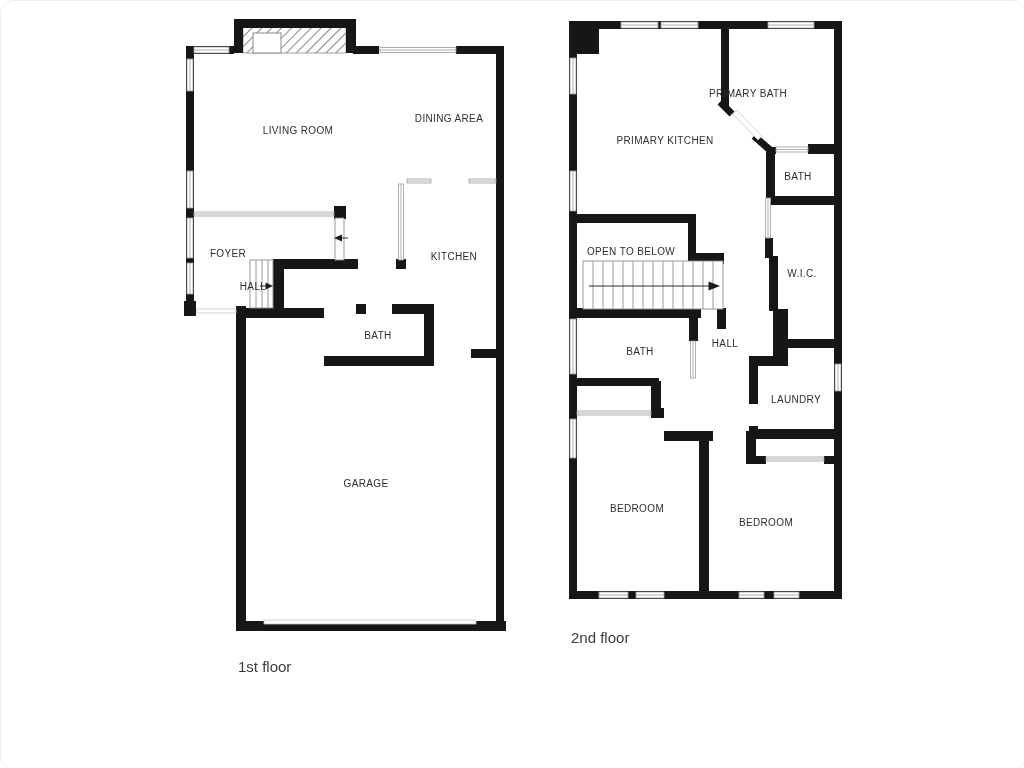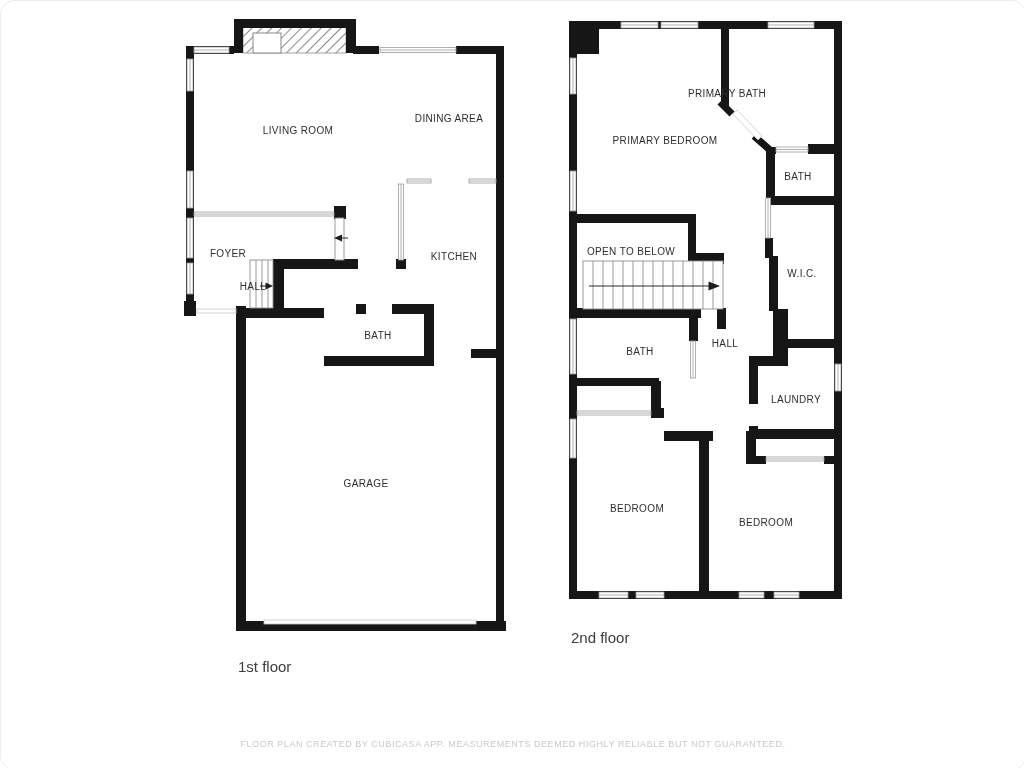--- a/index.html
+++ b/index.html
@@ -229,27 +229,26 @@
 
 <div class="room-label" style="left:297px;top:129px">LIVING ROOM</div>
 <div class="room-label" style="left:448px;top:117px">DINING AREA</div>
 <div class="room-label" style="left:227px;top:252px">FOYER</div>
 <div class="room-label" style="left:252px;top:285px">HALL</div>
 <div class="room-label" style="left:453px;top:255px">KITCHEN</div>
 <div class="room-label" style="left:377px;top:334px">BATH</div>
 <div class="room-label" style="left:365px;top:482px">GARAGE</div>
 <div class="floor-label" style="left:237px;top:657px">1st floor</div>
 
-<div class="room-label" style="left:664px;top:139px">PRIMARY BEDROOM</div>
-<div class="room-label" style="left:726px;top:92px">PRIMARY BATH</div>
+<div class="room-label" style="left:664px;top:139px">PRIMARY KITCHEN</div>
+<div class="room-label" style="left:747px;top:92px">PRIMARY BATH</div>
 <div class="room-label" style="left:797px;top:175px">BATH</div>
 <div class="room-label" style="left:630px;top:250px">OPEN TO BELOW</div>
 <div class="room-label" style="left:801px;top:272px">W.I.C.</div>
 <div class="room-label" style="left:724px;top:342px">HALL</div>
 <div class="room-label" style="left:639px;top:350px">BATH</div>
 <div class="room-label" style="left:795px;top:398px">LAUNDRY</div>
 <div class="room-label" style="left:636px;top:507px">BEDROOM</div>
 <div class="room-label" style="left:765px;top:521px">BEDROOM</div>
 <div class="floor-label" style="left:570px;top:628px">2nd floor</div>
 
-<div class="disclaimer">FLOOR PLAN CREATED BY CUBICASA APP. MEASUREMENTS DEEMED HIGHLY RELIABLE BUT NOT GUARANTEED.</div>
 
 </div>
 
 </body></html>

